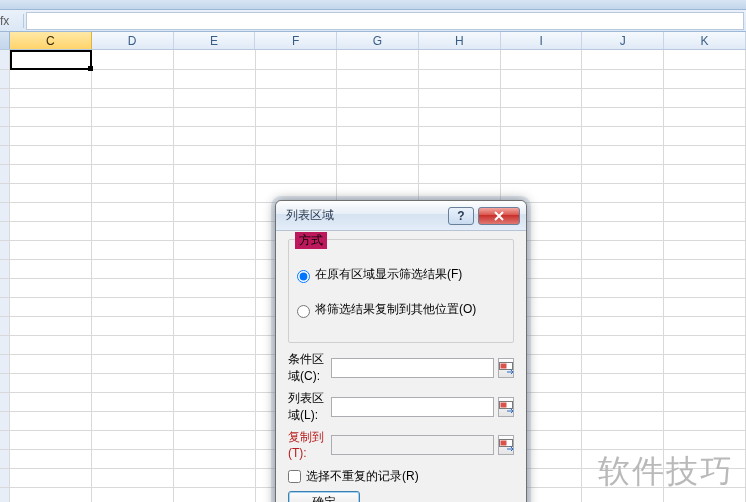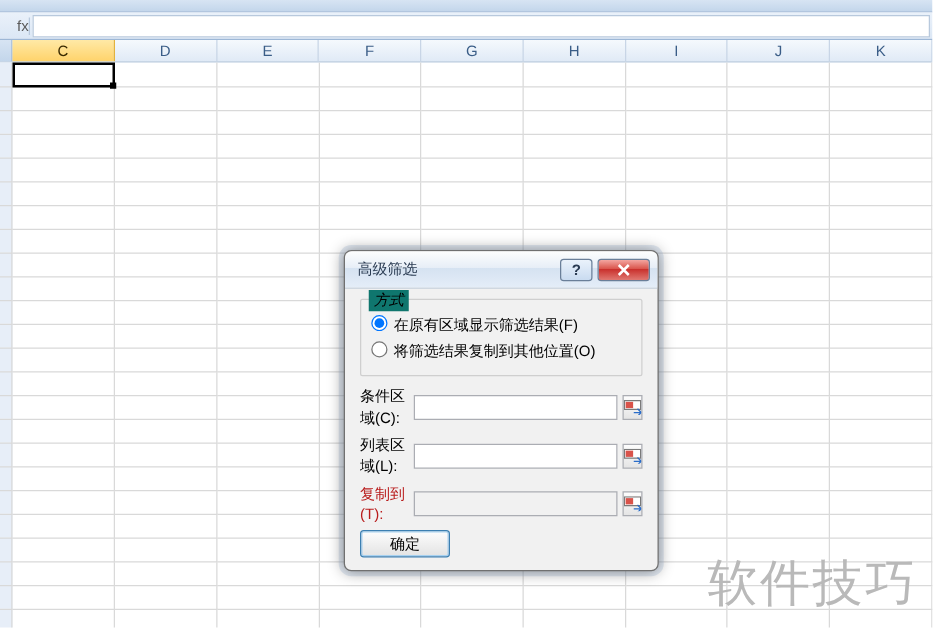--- a/index.html
+++ b/index.html
@@ -1,51 +1,51 @@
 <!DOCTYPE html>
 <html><head>
 <meta charset="utf-8">
 <style>
 * { box-sizing: border-box; margin: 0; padding: 0; font-family: "Microsoft YaHei", SimSun, Arial, sans-serif; }
 html, body { width: 746px; height: 502px; overflow: hidden; background: #fff; }
 
 .topbar { height: 10px; background: linear-gradient(#d7e4f3,#c3d6eb); border-bottom: 1px solid #9db7d6; }
 
 .formula-bar { display: flex; height: 22px; background: linear-gradient(#eaf1fa,#dbe7f5); border-bottom: 1px solid #9db7d6; align-items: center; }
-.fx-label { width: 24px; text-align: right; font-size: 12px; color: #5a5a5a; border-right: 1px solid #b8c9dd; }
+.fx-label { width: 24px; text-align: left; font-size: 12px; color: #5a5a5a; border-right: 1px solid #b8c9dd; }
 .formula-input { flex: 1; height: 18px; background: #fff; border: 1px solid #b8c9dd; margin: 0 2px; font-size: 11px; padding: 0 4px; }
 
 .sheet { position: relative; width: 746px; height: 470px; background: #fff; }
 .colheads { display: flex; height: 18px; background: linear-gradient(#f5f9fd,#e0eaf6); border-bottom: 1px solid #b8c9dd; }
 .colhead { width: 82px; border-right: 1px solid #c8d5e6; text-align: center; font-size: 12px; color: #3a5d87; line-height: 18px; }
 .colhead.sep { width: 10px; background: linear-gradient(#d7e4f3,#c3d6eb); border-right: 1px solid #9db7d6; }
 .colhead.active { background: linear-gradient(#ffe9a6,#ffd36b); color: #3a2a00; border-right:1px solid #e3b23c; }
 
 .gridarea { position: relative; width: 746px; height: 452px; }
 .gridarea table { border-collapse: collapse; }
 .gridarea td { width: 82px; height: 19px; border-right: 1px solid #d9d9d9; border-bottom: 1px solid #d9d9d9; }
 .gridarea td.sep { width: 10px; background: #e7eef8; }
 .cell-cursor { position: absolute; left: 10px; top: 0; width: 82px; height: 20px; border: 2px solid #000; pointer-events: none; }
 .cell-cursor::after { content: ""; position: absolute; right: -3px; bottom: -3px; width: 5px; height: 5px; background: #000; }
 
-.watermark { position: absolute; right: 12px; bottom: 8px; font-size: 40px; color: #b9b9b9; font-weight: 400; letter-spacing: 2px; pointer-events: none; }
+.watermark { position: absolute; right: 12px; bottom: 8px; font-size: 32px; color: #b9b9b9; font-weight: 400; letter-spacing: 2px; pointer-events: none; }
 
 
 .dialog { position: absolute; left: 275px; top: 168px; width: 252px; background: #f1f1f1; border: 1px solid #707070; border-radius: 6px; box-shadow: 0 0 12px rgba(0,0,0,.45), 0 0 0 4px rgba(180,200,225,.35); font-size: 12px; }
 .titlebar { height: 30px; display: flex; align-items: center; padding: 0 6px 0 10px; background: linear-gradient(#fdfefe,#e7eef7 45%,#d5e2f1 46%,#e4edf8); border-bottom: 1px solid #b5c3d3; border-radius: 6px 6px 0 0; }
 .titlebar .title { flex: 1; color: #2a3b52; }
 .winbtn { height: 18px; margin-left: 4px; border: 1px solid #6a7f99; border-radius: 3px; display: flex; align-items: center; justify-content: center; }
 .helpbtn { width: 26px; background: linear-gradient(#eaf2fb,#c9dbf0); color: #2a3b52; font-weight: bold; }
 .closebtn { width: 42px; background: linear-gradient(#f3a6a0,#d9534a 45%,#c9302c 46%,#e07871); color: #fff; }
 .closebtn svg { width: 12px; height: 12px; }
 
 .body { padding: 8px 12px 10px 12px; }
 .group { border: 1px solid #cfcfcf; border-radius: 2px; padding: 8px 8px 6px 8px; margin-bottom: 8px; position: relative; }
-.group-legend { position: absolute; top: -8px; left: 6px; background: #0f766e; padding: 0 4px; font-style: italic; }
-.radiorow { display: flex; align-items: flex-start; margin: 4px 0; }
+.group-legend { position: absolute; top: -8px; left: 6px; background: #be185d; padding: 0 4px; }
+.radiorow { display: flex; align-items: flex-end; margin: 18px 0; }
 .radiorow input { margin-right: 5px; }
 
 .fieldrow { display: flex; align-items: center; margin: 5px 0; }
 .fieldrow .lbl { width: 76px; }
 .fieldrow.disabled .lbl { color: #b91c1c; }
 .refinput { flex: 1; height: 20px; border: 1px solid #abadb3; background: #fff; padding: 0 3px; font-size: 12px; }
 .refinput.disabled { background: #f1f1f1; }
 .pickbtn { width: 24px; height: 20px; margin-left: 4px; border: 1px solid #abadb3; background: linear-gradient(#fdfdfd,#e5e5e5); display:flex; align-items:center; justify-content:center; }
 .pickbtn svg { width: 14px; height: 12px; }
 
@@ -371,21 +371,21 @@
             <td></td>
           </tr>
         </tbody>
       </table>
     <div class="cell-cursor"></div>
   </div>
   <div class="watermark">软件技巧</div>
 
   <div class="dialog">
     <div class="titlebar">
-      <span class="title">高级筛选</span>
+      <span class="title">列表区域</span>
       <div class="winbtn helpbtn">?</div>
       <div class="winbtn closebtn">
         <svg viewBox="0 0 12 12">
             <path d="M2 2 L10 10 M10 2 L2 10" stroke="#fff" stroke-width="2" fill="none"></path>
           </svg>
       </div>
     </div>
     <div class="body">
       <div class="group">
         <span class="group-legend">方式</span>
@@ -428,19 +428,23 @@
         <input class="refinput disabled" disabled="" value="" style="">
         <div class="pickbtn">
           <svg viewBox="0 0 14 12">
             <rect x="0.5" y="0.5" width="13" height="7" fill="#fff" stroke="#7a7a7a"></rect>
             <rect x="1.5" y="1.5" width="6" height="5" fill="#d9534a"></rect>
             <path d="M8 10 L14 10 M11 7 L14 10 L11 13" stroke="#2a6dc9" stroke-width="1" fill="none"></path>
           </svg>
         </div>
       </div>
 
+      <label class="chkrow">
+        <input type="checkbox" style="">
+        <span>选择不重复的记录(R)</span>
+      </label>
 
       <div class="btnrow">
         <button class="dlgbtn default">确定</button>
       </div>
     </div>
   </div>
 </div>
 
 </body></html>

